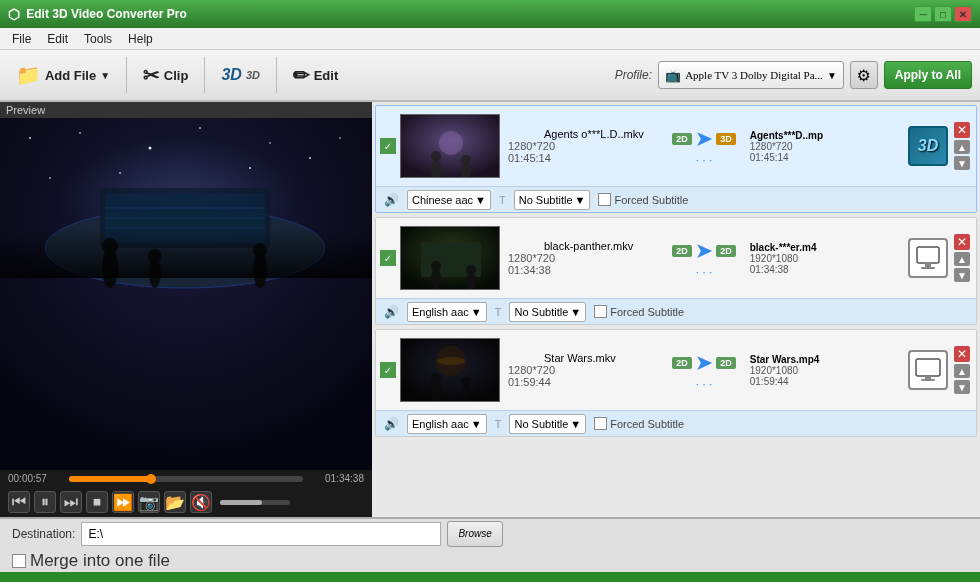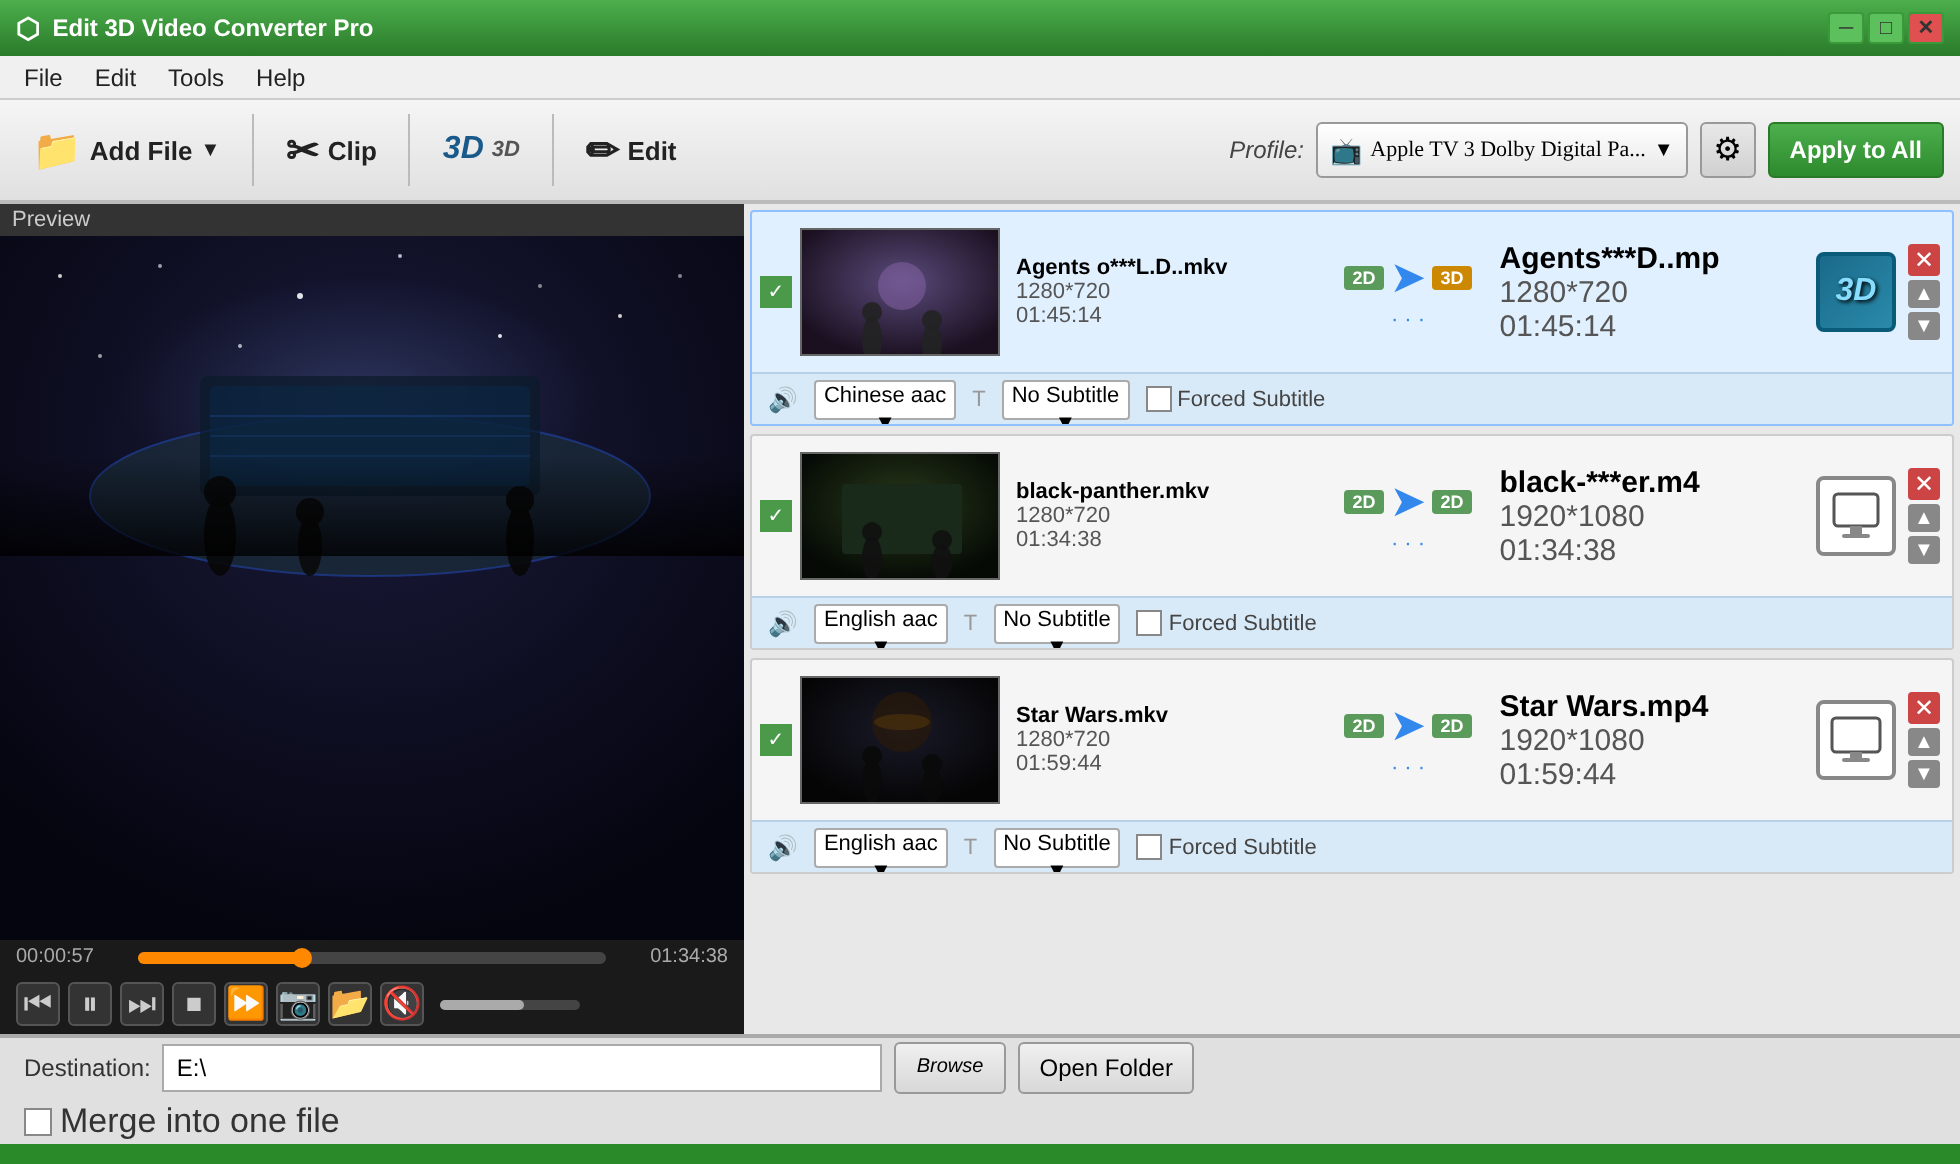--- a/index.html
+++ b/index.html
@@ -247,42 +247,42 @@
       border: 1px solid #666;
       position: relative;
     }
     .file-info {
       flex: 1;
       padding: 2px 4px;
       font-size: 11px;
       color: #333;
       min-width: 0;
     }
-    .file-name { font-weight: bold; color: #000; overflow: hidden; text-overflow: ellipsis; white-space: nowrap; }
+    .file-name { font-weight: normal; color: #000; overflow: hidden; text-overflow: ellipsis; white-space: nowrap; margin-left: 36px; }
     .file-detail { color: #555; }
     .conv-arrow {
       display: flex; align-items: center; flex-direction: column;
       padding: 0 6px;
       flex-shrink: 0;
     }
     .arrow-row {
       display: flex; align-items: center; gap: 3px;
     }
     .dim-badge {
       background: #5a9a5a;
       color: white;
       font-size: 9px;
       font-weight: bold;
       padding: 1px 4px;
       border-radius: 2px;
     }
     .output-info {
       flex: 1;
       padding: 2px 4px;
-      font-size: 15px;
+      font-size: 10px;
       color: #333;
       min-width: 0;
     }
     .output-name { font-weight: bold; color: #000; overflow: hidden; text-overflow: ellipsis; white-space: nowrap; }
     .output-detail { color: #555; }
     .format-badge {
       width: 40px; height: 40px;
       border: 2px solid #ccc;
       border-radius: 4px;
       display: flex; align-items: center; justify-content: center;
@@ -320,21 +320,20 @@
     .audio-icon { font-size: 12px; color: #555; }
     .mini-select {
       background: white;
       border: 1px solid #aaa;
       border-radius: 2px;
       padding: 1px 4px;
       font-size: 11px;
       display: flex; align-items: center; gap: 2px;
       cursor: pointer;
       height: 20px;
-      flex-direction: column;
     }
     .mini-sep { color: #999; font-size: 11px; }
     .mini-check { display: flex; align-items: center; gap: 3px; font-size: 11px; color: #444; cursor: pointer; }
     .mini-checkbox { width: 13px; height: 13px; border: 1px solid #888; background: white; flex-shrink: 0; }
 
     
     .bottom-bar {
       height: 55px;
       background: #e0e0e0;
       border-top: 2px solid #aaa;
@@ -763,20 +762,19 @@
 
   </div>
 </div>
 
 <div class="bottom-bar">
   <div class="dest-area">
     <div class="dest-row">
       <span class="dest-label">Destination:</span>
       <input class="dest-input" type="text" value="E:\" style="">
       <button class="browse-btn">Browse</button>
-      <button class="open-folder-btn">Open Folder</button>
     </div>
     <div class="merge-row">
       <div class="merge-checkbox"></div>
       <span class="merge-label">Merge into one file</span>
     </div>
   </div>
 </div>
 
 </body></html>

